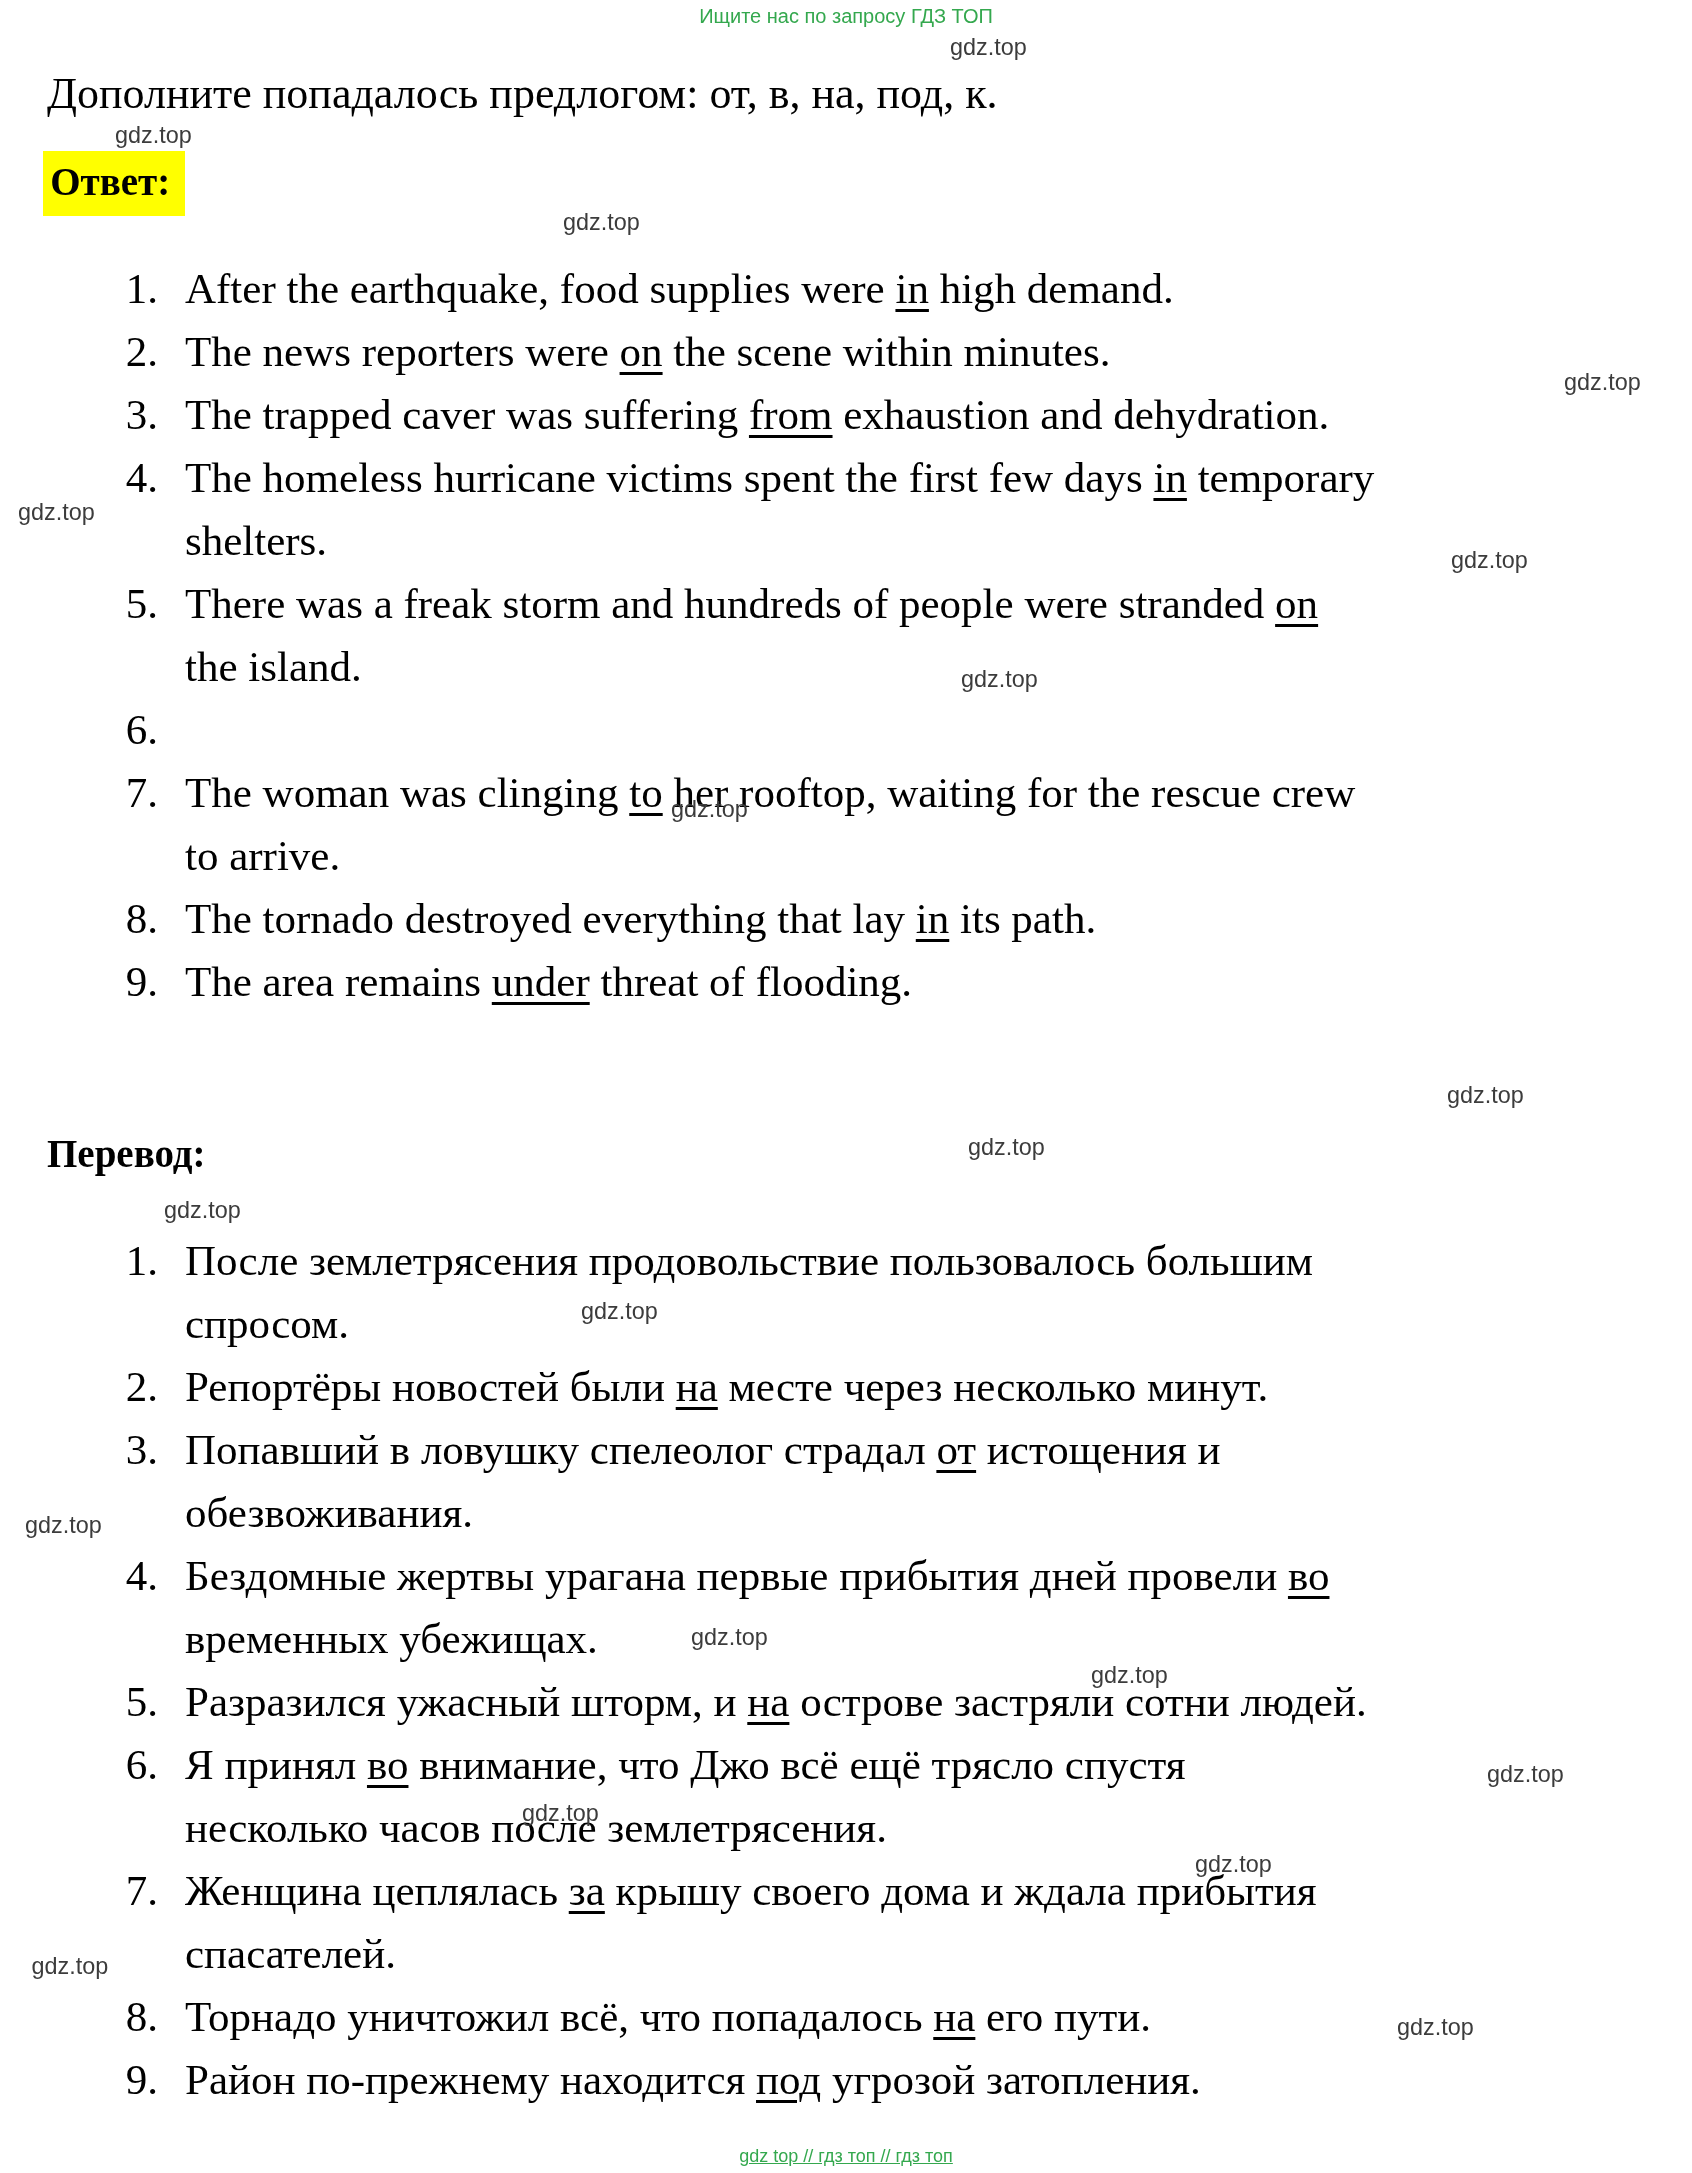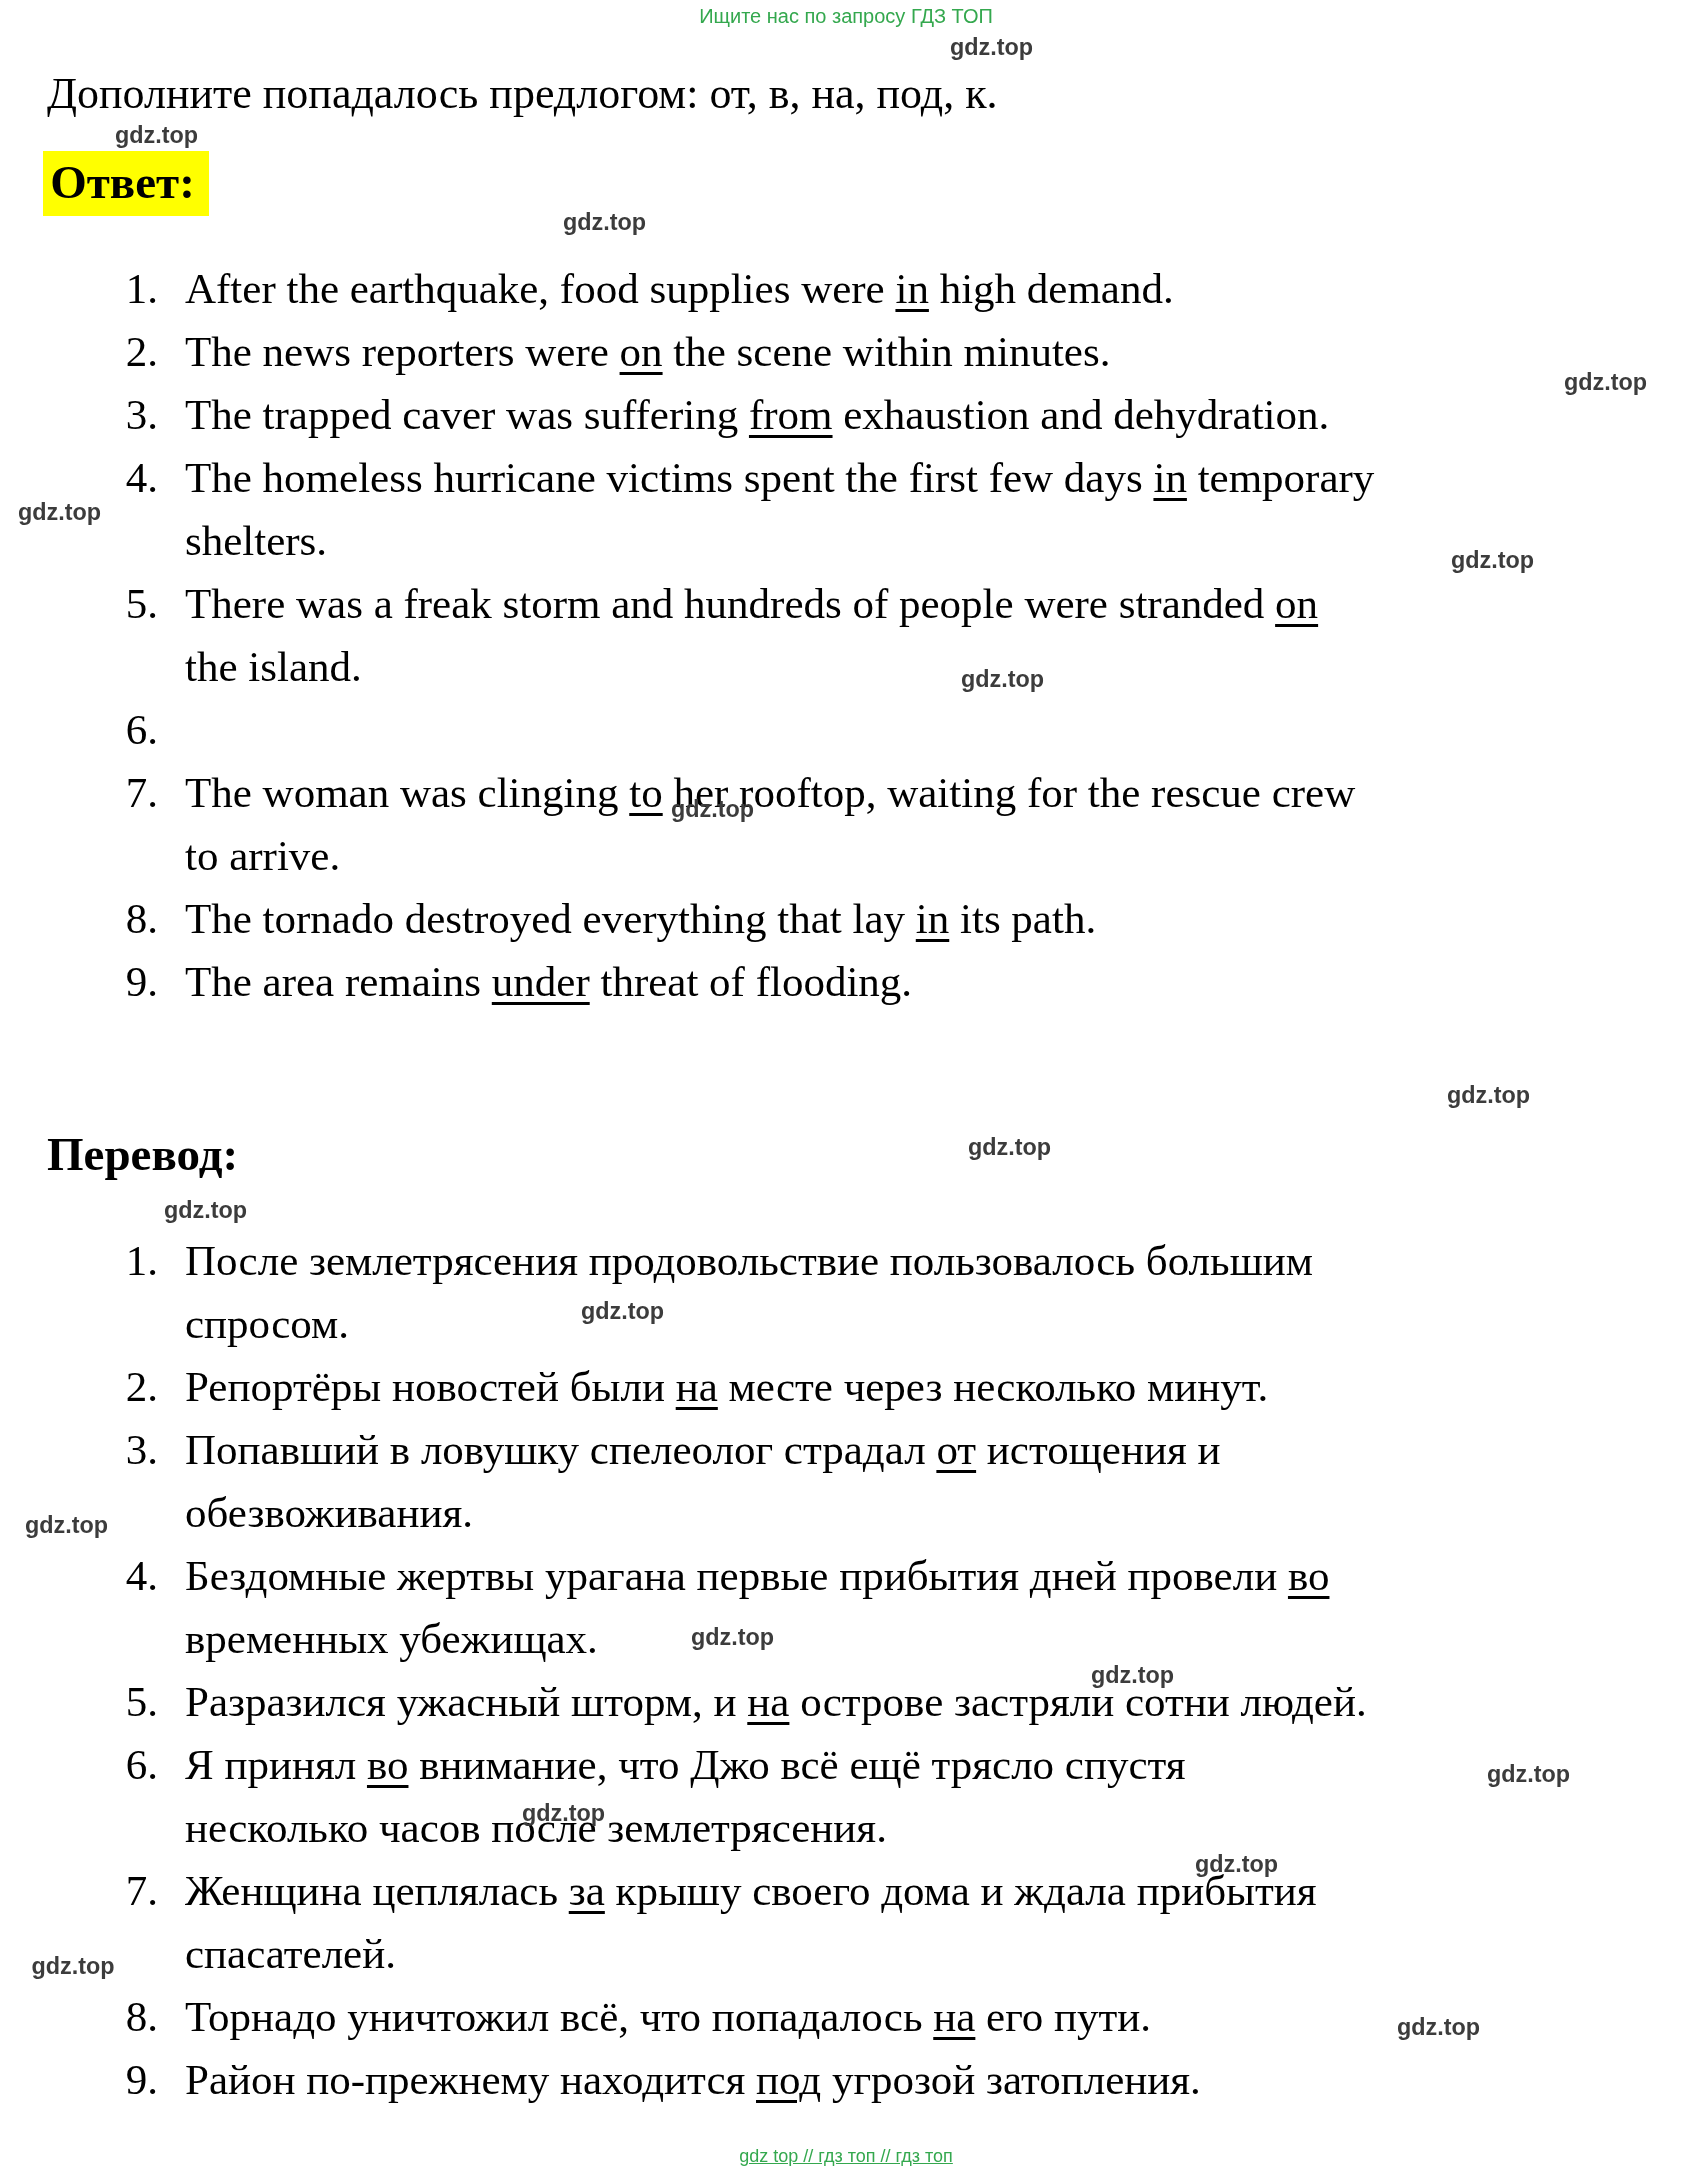--- a/index.html
+++ b/index.html
@@ -26,21 +26,21 @@
     left:47px;
     top:68px;
     margin:0;
     font-size:44px;
     font-weight:normal;
     white-space:nowrap;
   }
   .label {
     position:absolute;
     font-weight:bold;
-    font-size:47px;
+    font-size:39px;
     line-height:54px;
   }
   #answer-label {
     left:43px;
     top:151px;
     padding:3.6px 14.4px 7.2px 7.2px;
   }
   #translation-label {
     left:47px;
     top:1127px;
@@ -67,21 +67,20 @@
     text-decoration:underline;
     text-decoration-thickness:2.7px;
     text-underline-offset:6.3px;
     margin-top:33px;
   }
   .wm {
     position:absolute;
     font-family:"Liberation Sans", sans-serif;
     font-size:23.4px;
     white-space:nowrap;
-    font-weight:bold;
   }
 </style>
 </head>
 <body>
 
 <div class="page">
   <div class="banner top" style="color: rgb(52, 168, 78);">Ищите нас по запросу ГДЗ ТОП</div>
 
   <h1 class="title">Дополните попадалось предлогом: от, в, на, под, к.</h1>
 

